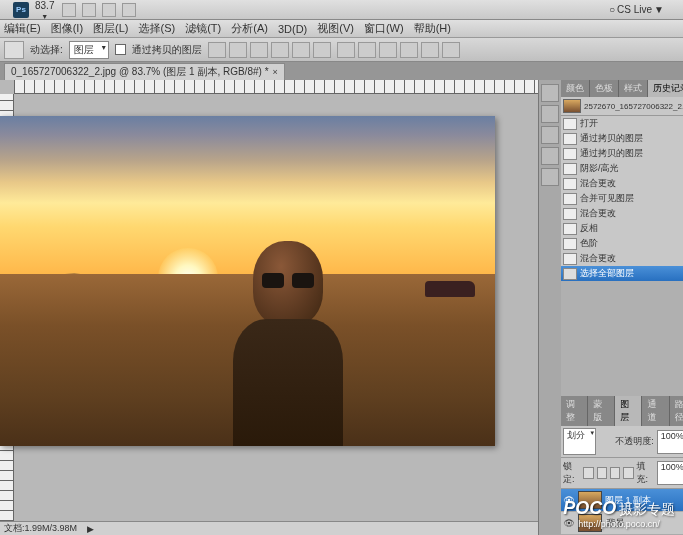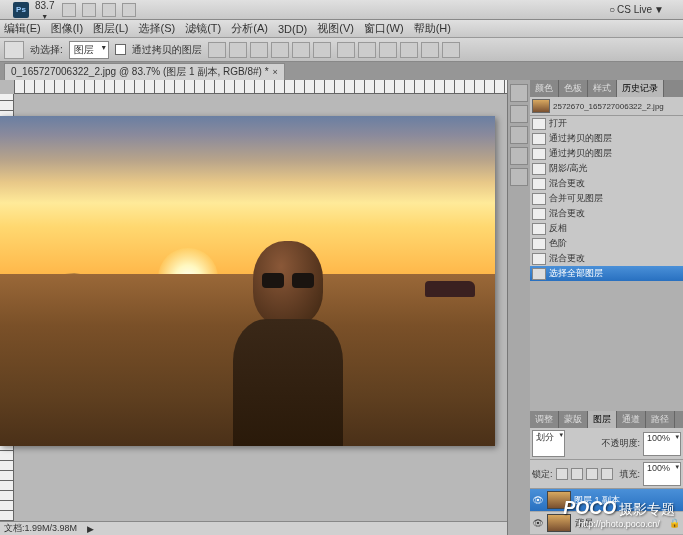--- a/index.html
+++ b/index.html
@@ -41,21 +41,21 @@
 .hills { position:absolute; top:44%; left:0; right:0; height:30px; background: linear-gradient(180deg, rgba(138,100,60,0.6), rgba(110,80,50,0.9)); clip-path: polygon(0 60%, 15% 40%, 30% 70%, 50% 50%, 70% 65%, 85% 45%, 100% 60%, 100% 100%, 0 100%); }
 .person { position:absolute; top:38%; left:44%; width:140px; height:62%; }
 .head { position:absolute; top:0; left:35px; width:70px; height:85px; background: radial-gradient(ellipse at 40% 30%, #8a5838 0%, #5a3820 60%, #3a2410 100%); border-radius: 45% 45% 40% 40%; }
 .hair { position:absolute; top:-8px; left:28px; width:90px; height:110px; background: radial-gradient(ellipse at 50% 30%, #6a4020 0%, #4a2810 50%, #2a1808 100%); border-radius: 50% 50% 30% 30%; z-index:-1; }
 .glasses { position:absolute; top:32px; left:44px; width:52px; height:16px; }
 .glasses::before, .glasses::after { content:""; position:absolute; width:22px; height:15px; background:#1a1410; border-radius:4px; }
 .glasses::before { left:0; } .glasses::after { right:0; }
 .body-p { position:absolute; top:78px; left:15px; width:110px; height:140px; background: linear-gradient(180deg, #3a2818 0%, #281808 100%); border-radius: 30% 30% 10% 10%; }
 .car { position:absolute; top:50%; right:4%; width:50px; height:16px; background:#3a2020; border-radius:4px 6px 2px 2px; }
 .statusbar { position:absolute; bottom:0; left:0; right:0; height:14px; background:#d0d0d0; border-top:1px solid #888; display:flex; align-items:center; padding:0 4px; font-size:9px; gap:10px; }
-.panels { width:176px; background:#c8c8c8; border-left:1px solid #777; display:flex; }
+.panels { width:145px; background:#c8c8c8; border-left:1px solid #777; display:flex; }
 .pstrip { width:22px; background:#a8a8a8; display:flex; flex-direction:column; gap:3px; padding:4px 2px; }
 .pstrip span { width:18px; height:18px; background:#bbb; border:1px solid #888; }
 .pcol { flex:1; display:flex; flex-direction:column; }
 .ptabs { display:flex; background:#888; font-size:9px; }
 .ptab { padding:2px 5px; background:#888; color:#ddd; border-right:1px solid #666; }
 .ptab.active { background:#b8b8b8; color:#000; }
 .history { background:#c8c8c8; flex: 0 0 auto; }
 .hist-head { display:flex; align-items:center; padding:2px; gap:3px; background:#c8c8c8; border-bottom:1px solid #999; }
 .hist-thumb { width:18px; height:14px; background: linear-gradient(#d8a860,#7a5030); border:1px solid #666; }
 .hist-list { }

